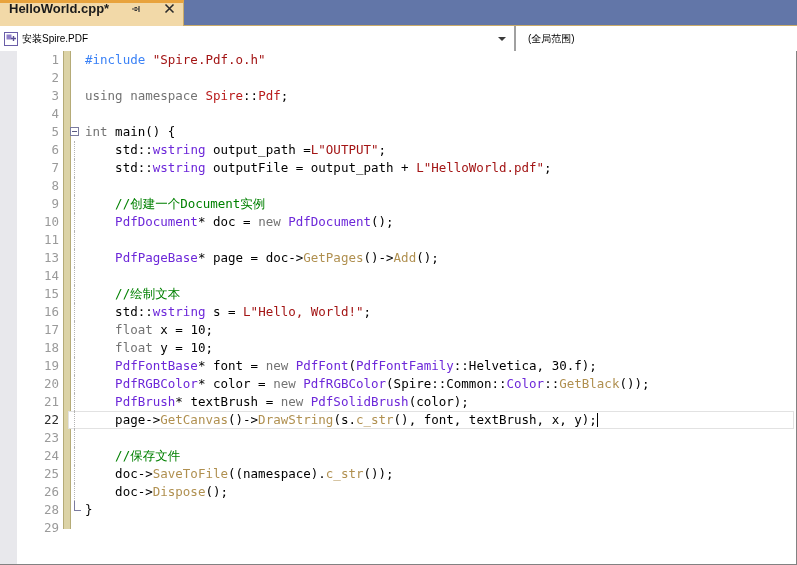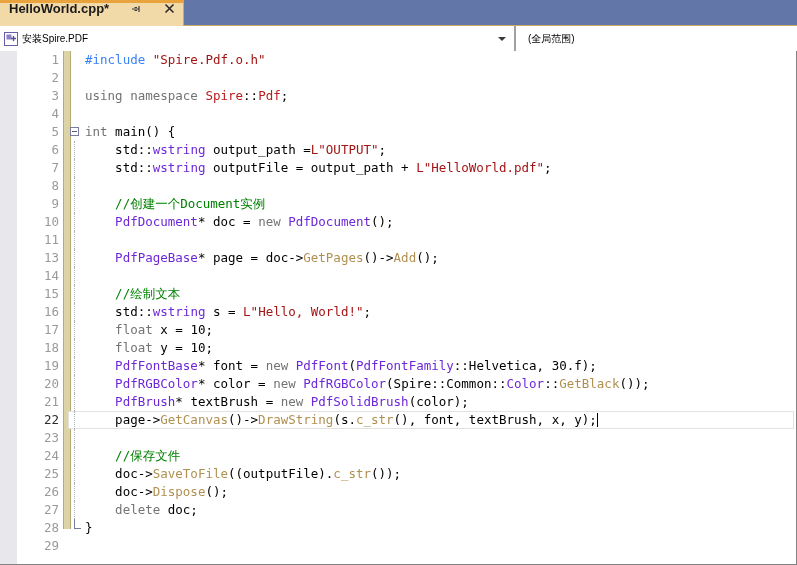--- a/index.html
+++ b/index.html
@@ -328,21 +328,20 @@
         <div class="line"><div class="lineno">15</div><div class="guide"></div><div class="line-content"><span class="t-comment">    //绘制文本</span></div></div>
         <div class="line"><div class="lineno">16</div><div class="guide"></div><div class="line-content"><span class="t-plain">    std</span><span class="t-plain">::</span><span class="t-type">wstring</span><span class="t-plain"> s = </span><span class="t-str">L"Hello, World!"</span><span class="t-plain">;</span></div></div>
         <div class="line"><div class="lineno">17</div><div class="guide"></div><div class="line-content"><span class="t-plain">    </span><span class="t-kw">float</span><span class="t-plain"> x = 10;</span></div></div>
         <div class="line"><div class="lineno">18</div><div class="guide"></div><div class="line-content"><span class="t-plain">    </span><span class="t-kw">float</span><span class="t-plain"> y = 10;</span></div></div>
         <div class="line"><div class="lineno">19</div><div class="guide"></div><div class="line-content"><span class="t-plain">    </span><span class="t-type">PdfFontBase</span><span class="t-plain">* font = </span><span class="t-kw">new</span><span class="t-plain"> </span><span class="t-type">PdfFont</span><span class="t-plain">(</span><span class="t-type">PdfFontFamily</span><span class="t-plain">::Helvetica, 30.f);</span></div></div>
         <div class="line"><div class="lineno">20</div><div class="guide"></div><div class="line-content"><span class="t-plain">    </span><span class="t-type">PdfRGBColor</span><span class="t-plain">* color = </span><span class="t-kw">new</span><span class="t-plain"> </span><span class="t-type">PdfRGBColor</span><span class="t-plain">(Spire::Common::</span><span class="t-type">Color</span><span class="t-plain">::</span><span class="t-method">GetBlack</span><span class="t-plain">());</span></div></div>
         <div class="line"><div class="lineno">21</div><div class="guide"></div><div class="line-content"><span class="t-plain">    </span><span class="t-type">PdfBrush</span><span class="t-plain">* textBrush = </span><span class="t-kw">new</span><span class="t-plain"> </span><span class="t-type">PdfSolidBrush</span><span class="t-plain">(color);</span></div></div>
         <div class="line current"><div class="hl"></div><div class="lineno">22</div><div class="guide"></div><div class="line-content"><span class="t-plain">    page-&gt;</span><span class="t-method">GetCanvas</span><span class="t-plain">()-&gt;</span><span class="t-method">DrawString</span><span class="t-plain">(s.</span><span class="t-method">c_str</span><span class="t-plain">(), font, textBrush, x, y);</span><span class="caret"></span></div></div>
         <div class="line"><div class="lineno">23</div><div class="guide"></div><div class="line-content"></div></div>
         <div class="line"><div class="lineno">24</div><div class="guide"></div><div class="line-content"><span class="t-comment">    //保存文件</span></div></div>
-        <div class="line"><div class="lineno">25</div><div class="guide"></div><div class="line-content"><span class="t-plain">    doc-&gt;</span><span class="t-method">SaveToFile</span><span class="t-plain">((outputFile).</span><span class="t-method">c_str</span><span class="t-plain">());</span></div></div>
+        <div class="line"><div class="lineno">25</div><div class="guide"></div><div class="line-content"><span class="t-plain">    doc-&gt;</span><span class="t-method">SaveToFile</span><span class="t-plain">((namespace).</span><span class="t-method">c_str</span><span class="t-plain">());</span></div></div>
         <div class="line"><div class="lineno">26</div><div class="guide"></div><div class="line-content"><span class="t-plain">    doc-&gt;</span><span class="t-method">Dispose</span><span class="t-plain">();</span></div></div>
-        <div class="line"><div class="lineno">27</div><div class="guide"></div><div class="line-content"><span class="t-plain">    </span><span class="t-kw">delete</span><span class="t-plain"> doc;</span></div></div>
         <div class="line"><div class="lineno">28</div><div class="blockend"></div><div class="line-content"><span class="t-plain">}</span></div></div>
         <div class="line"><div class="lineno">29</div><div class="line-content"></div></div>
       </div>
   </div>
 
 </div>
 
 </body></html>

